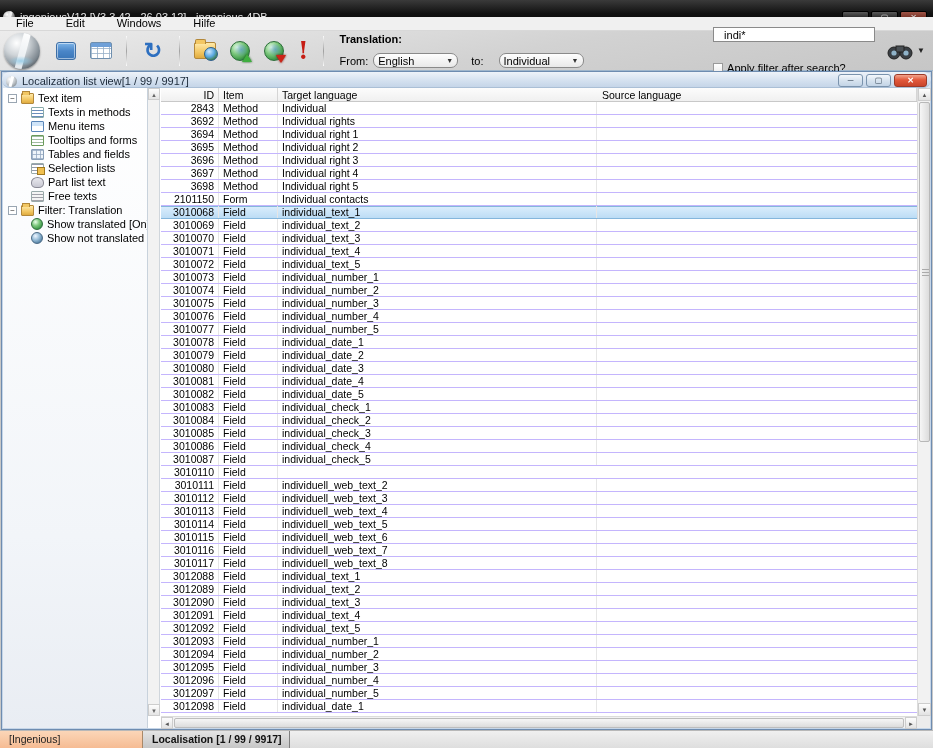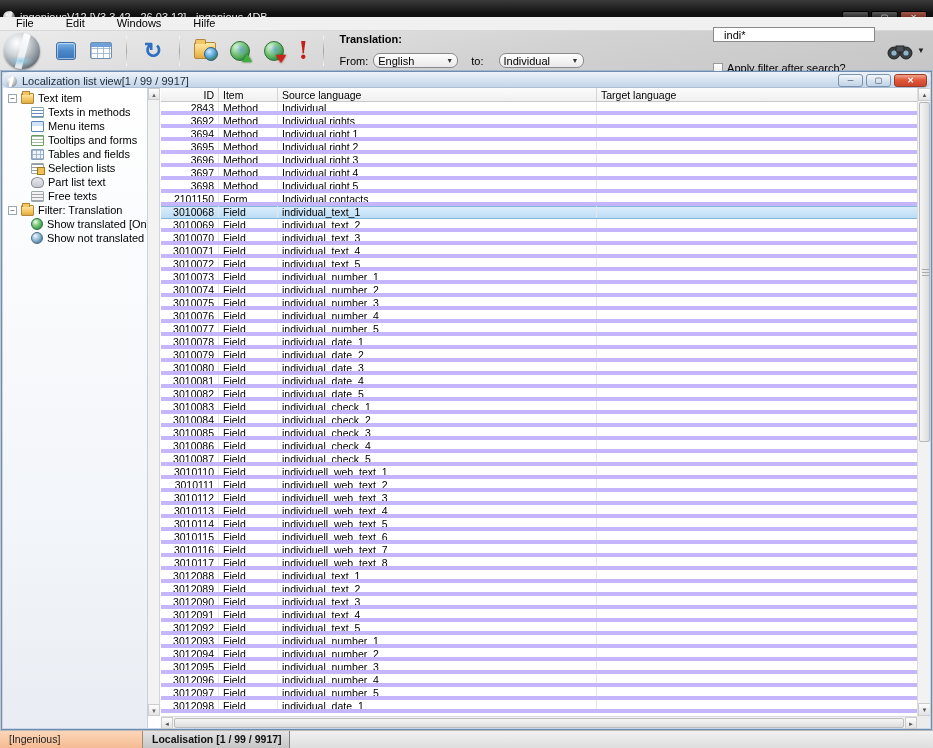--- a/index.html
+++ b/index.html
@@ -104,21 +104,21 @@
   .tree-scroll { position:absolute; left:145px; top:0; width:12px; bottom:12px; background:#f2f2f2; border-right:1px solid #d0d6dc; }
   .tree-scroll .sarrow { position:absolute; left:0; width:12px; height:12px; font-size:6px; color:#666; text-align:center; line-height:12px; background:linear-gradient(#fdfdfd,#e4e4e4); border:1px solid #cdcdcd; }
   .tree-scroll .up { top:0; } .tree-scroll .down { bottom:0; }
 
   
   .table-area { position:absolute; left:158px; top:0; right:0; bottom:0; }
   .thead { position:absolute; left:0; top:0; right:13px; height:14px; display:flex;
     background:linear-gradient(#fcfcfc,#f0f0f0); border-bottom:1px solid #c8c8c8; font-size:10.5px; }
   .thead .hcell { border-right:1px solid #d5d5d5; padding:1px 4px 0 4px; white-space:nowrap; overflow:hidden; }
   .rows { position:absolute; left:0; top:14px; right:13px; bottom:12px; overflow:hidden; background:#fff; }
-  .trow { display:flex; height:13px; border-bottom:4px solid #c4b5fd; font-size:10.5px; background:#fff; }
+  .trow { display:flex; height:13px; border-bottom:1px solid #c4b5fd; font-size:10.5px; background:#fff; }
   .trow .cell { border-right:1px solid #e6e6e6; padding:0 4px; line-height:12px; white-space:nowrap; overflow:hidden; }
   .trow.selected { background:linear-gradient(#dceefc,#bcdcf5); border-bottom:1px solid #84b6dc; box-shadow:inset 0 1px 0 #84b6dc; }
   .c0 { width:58px; text-align:right; flex:0 0 auto; }
   .c1 { width:59px; flex:0 0 auto; }
   .c2 { width:319px; flex:0 0 auto; }
   .c3 { flex:1; border-right:none !important; }
 
   
   .vscroll { position:absolute; right:0; top:0; width:13px; bottom:12px; background:#f2f2f2; border-left:1px solid #dcdcdc; }
   .vscroll .sarrow { position:absolute; left:0; width:13px; height:13px; font-size:6px; color:#555; text-align:center; line-height:13px; background:linear-gradient(#fdfdfd,#e2e2e2); border:1px solid #cdcdcd; }
@@ -278,22 +278,22 @@
       </div>
     <div class="tree-scroll">
       <span class="sarrow up">▲</span>
       <span class="sarrow down">▼</span>
     </div>
 
     <div class="table-area">
       <div class="thead">
           <div class="hcell c0">ID</div>
           <div class="hcell c1">Item</div>
+          <div class="hcell c3">Target language</div>
           <div class="hcell c2">Source language</div>
-          <div class="hcell c3">Target language</div>
         </div>
       <div class="rows">
           <div class="trow">
             <div class="cell c0">2843</div>
             <div class="cell c1">Method</div>
             <div class="cell c2">Individual</div>
             <div class="cell c3"></div>
           </div>
           <div class="trow">
             <div class="cell c0">3692</div>
@@ -453,21 +453,20 @@
           </div>
           <div class="trow">
             <div class="cell c0">3010087</div>
             <div class="cell c1">Field</div>
             <div class="cell c2">individual_check_5</div>
             <div class="cell c3"></div>
           </div>
           <div class="trow">
             <div class="cell c0">3010110</div>
             <div class="cell c1">Field</div>
-            <div class="cell c2">individuell_web_text_1</div>
             <div class="cell c3"></div>
           </div>
           <div class="trow">
             <div class="cell c0">3010111</div>
             <div class="cell c1">Field</div>
             <div class="cell c2">individuell_web_text_2</div>
             <div class="cell c3"></div>
           </div>
           <div class="trow">
             <div class="cell c0">3010112</div>

